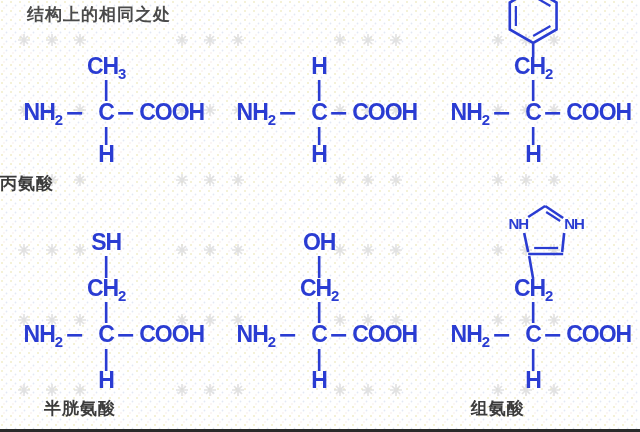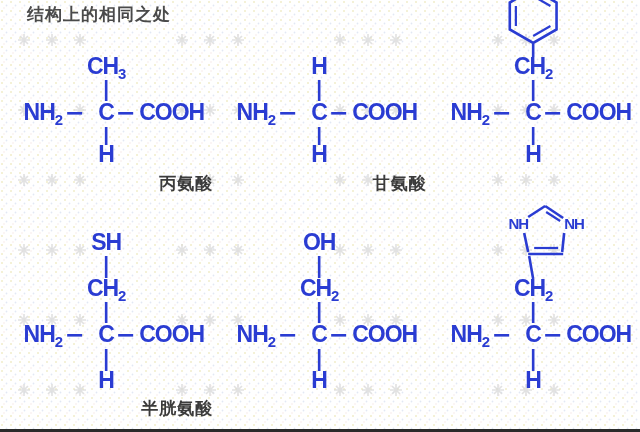--- a/index.html
+++ b/index.html
@@ -13,25 +13,25 @@
     position:absolute;left:27px;top:3px;z-index:3;
     font-size:17px;font-weight:600;color:#4a4a4a;letter-spacing:1px;
   }
   .grid{position:absolute;inset:0;z-index:2;}
   .row{display:flex;width:640px;}
   .row1{height:200px;}
   .row2{height:232px;}
   .cell{position:relative;flex:1;height:100%;}
   .struct-svg{position:absolute;inset:0;width:100%;height:100%;overflow:hidden;}
   .struct-label{
-    position:absolute;left:0;right:0;text-align:right;
+    position:absolute;left:0;right:0;text-align:left;
     font-size:17px;font-weight:600;color:#3b3b3b;letter-spacing:1px;
   }
   .row1 .struct-label{bottom:5px;}
-  .row2 .struct-label{bottom:12px;}
+  .row2 .struct-label{bottom:12px;padding-left:44px;}
   .bottom-bar{
     position:absolute;left:0;right:0;bottom:0;height:3px;
     background:#2a2a2a;z-index:4;
   }
 </style>
 </head>
 <body>
 
 <div class="page">
 
@@ -84,21 +84,20 @@
             <text x="106" y="120" text-anchor="middle" fill="#2a3cd2" font-size="23" font-weight="bold" letter-spacing="-1" font-family="&quot;Liberation Sans&quot;,sans-serif"><tspan>C</tspan></text>
             <text x="62" y="120" text-anchor="end" fill="#2a3cd2" font-size="23" font-weight="bold" letter-spacing="-1" font-family="&quot;Liberation Sans&quot;,sans-serif"><tspan>NH</tspan><tspan dy="5" font-size="14.950000000000001">2</tspan></text>
             <text x="139" y="120" text-anchor="start" fill="#2a3cd2" font-size="23" font-weight="bold" letter-spacing="-1" font-family="&quot;Liberation Sans&quot;,sans-serif"><tspan>COOH</tspan></text>
             <rect x="67" y="112" width="15" height="2.6" fill="#2a3cd2"></rect>
             <rect x="118" y="112" width="15" height="2.6" fill="#2a3cd2"></rect>
             <line x1="106" y1="127" x2="106" y2="145" stroke="#2a3cd2" stroke-width="2.6" stroke-linecap="butt"></line>
             <text x="106" y="162" text-anchor="middle" fill="#2a3cd2" font-size="23" font-weight="bold" letter-spacing="-1" font-family="&quot;Liberation Sans&quot;,sans-serif"><tspan>H</tspan></text>
             <text x="106" y="74" text-anchor="middle" fill="#2a3cd2" font-size="23" font-weight="bold" letter-spacing="-1" font-family="&quot;Liberation Sans&quot;,sans-serif"><tspan>H</tspan></text>
             <line x1="106" y1="80" x2="106" y2="101" stroke="#2a3cd2" stroke-width="2.6" stroke-linecap="butt"></line>
           </svg>
-        <div class="struct-label">甘氨酸</div>
       </div>
       <div class="cell">
         <svg class="struct-svg" viewBox="0 0 213 200">
             <text x="106" y="120" text-anchor="middle" fill="#2a3cd2" font-size="23" font-weight="bold" letter-spacing="-1" font-family="&quot;Liberation Sans&quot;,sans-serif"><tspan>C</tspan></text>
             <text x="62" y="120" text-anchor="end" fill="#2a3cd2" font-size="23" font-weight="bold" letter-spacing="-1" font-family="&quot;Liberation Sans&quot;,sans-serif"><tspan>NH</tspan><tspan dy="5" font-size="14.950000000000001">2</tspan></text>
             <text x="139" y="120" text-anchor="start" fill="#2a3cd2" font-size="23" font-weight="bold" letter-spacing="-1" font-family="&quot;Liberation Sans&quot;,sans-serif"><tspan>COOH</tspan></text>
             <rect x="67" y="112" width="15" height="2.6" fill="#2a3cd2"></rect>
             <rect x="118" y="112" width="15" height="2.6" fill="#2a3cd2"></rect>
             <line x1="106" y1="127" x2="106" y2="145" stroke="#2a3cd2" stroke-width="2.6" stroke-linecap="butt"></line>
             <text x="106" y="162" text-anchor="middle" fill="#2a3cd2" font-size="23" font-weight="bold" letter-spacing="-1" font-family="&quot;Liberation Sans&quot;,sans-serif"><tspan>H</tspan></text>
@@ -159,18 +158,19 @@
             <line x1="118" y1="6" x2="136" y2="18" stroke="#2a3cd2" stroke-width="2.6" stroke-linecap="butt"></line>
             <line x1="119" y1="12" x2="133" y2="21" stroke="#2a3cd2" stroke-width="2.2" stroke-linecap="butt"></line>
             <line x1="97" y1="33" x2="101" y2="52" stroke="#2a3cd2" stroke-width="2.6" stroke-linecap="butt"></line>
             <line x1="137" y1="33" x2="135" y2="52" stroke="#2a3cd2" stroke-width="2.6" stroke-linecap="butt"></line>
             <line x1="101" y1="54" x2="136" y2="54" stroke="#2a3cd2" stroke-width="2.6" stroke-linecap="butt"></line>
             <line x1="107" y1="48" x2="131" y2="48" stroke="#2a3cd2" stroke-width="2.2" stroke-linecap="butt"></line>
             <line x1="102" y1="56" x2="106" y2="79" stroke="#2a3cd2" stroke-width="2.6" stroke-linecap="butt"></line>
             <text x="101" y="29" text-anchor="end" fill="#2a3cd2" font-size="15" font-weight="bold" letter-spacing="-1" font-family="&quot;Liberation Sans&quot;,sans-serif"><tspan>NH</tspan></text>
             <text x="137" y="29" text-anchor="start" fill="#2a3cd2" font-size="15" font-weight="bold" letter-spacing="-1" font-family="&quot;Liberation Sans&quot;,sans-serif"><tspan>NH</tspan></text>
           </svg>
+        <div class="struct-label">组氨酸</div>
       </div>
     </div>
   </div>
 
   <div class="bottom-bar"></div>
 </div>
 
 </body></html>

